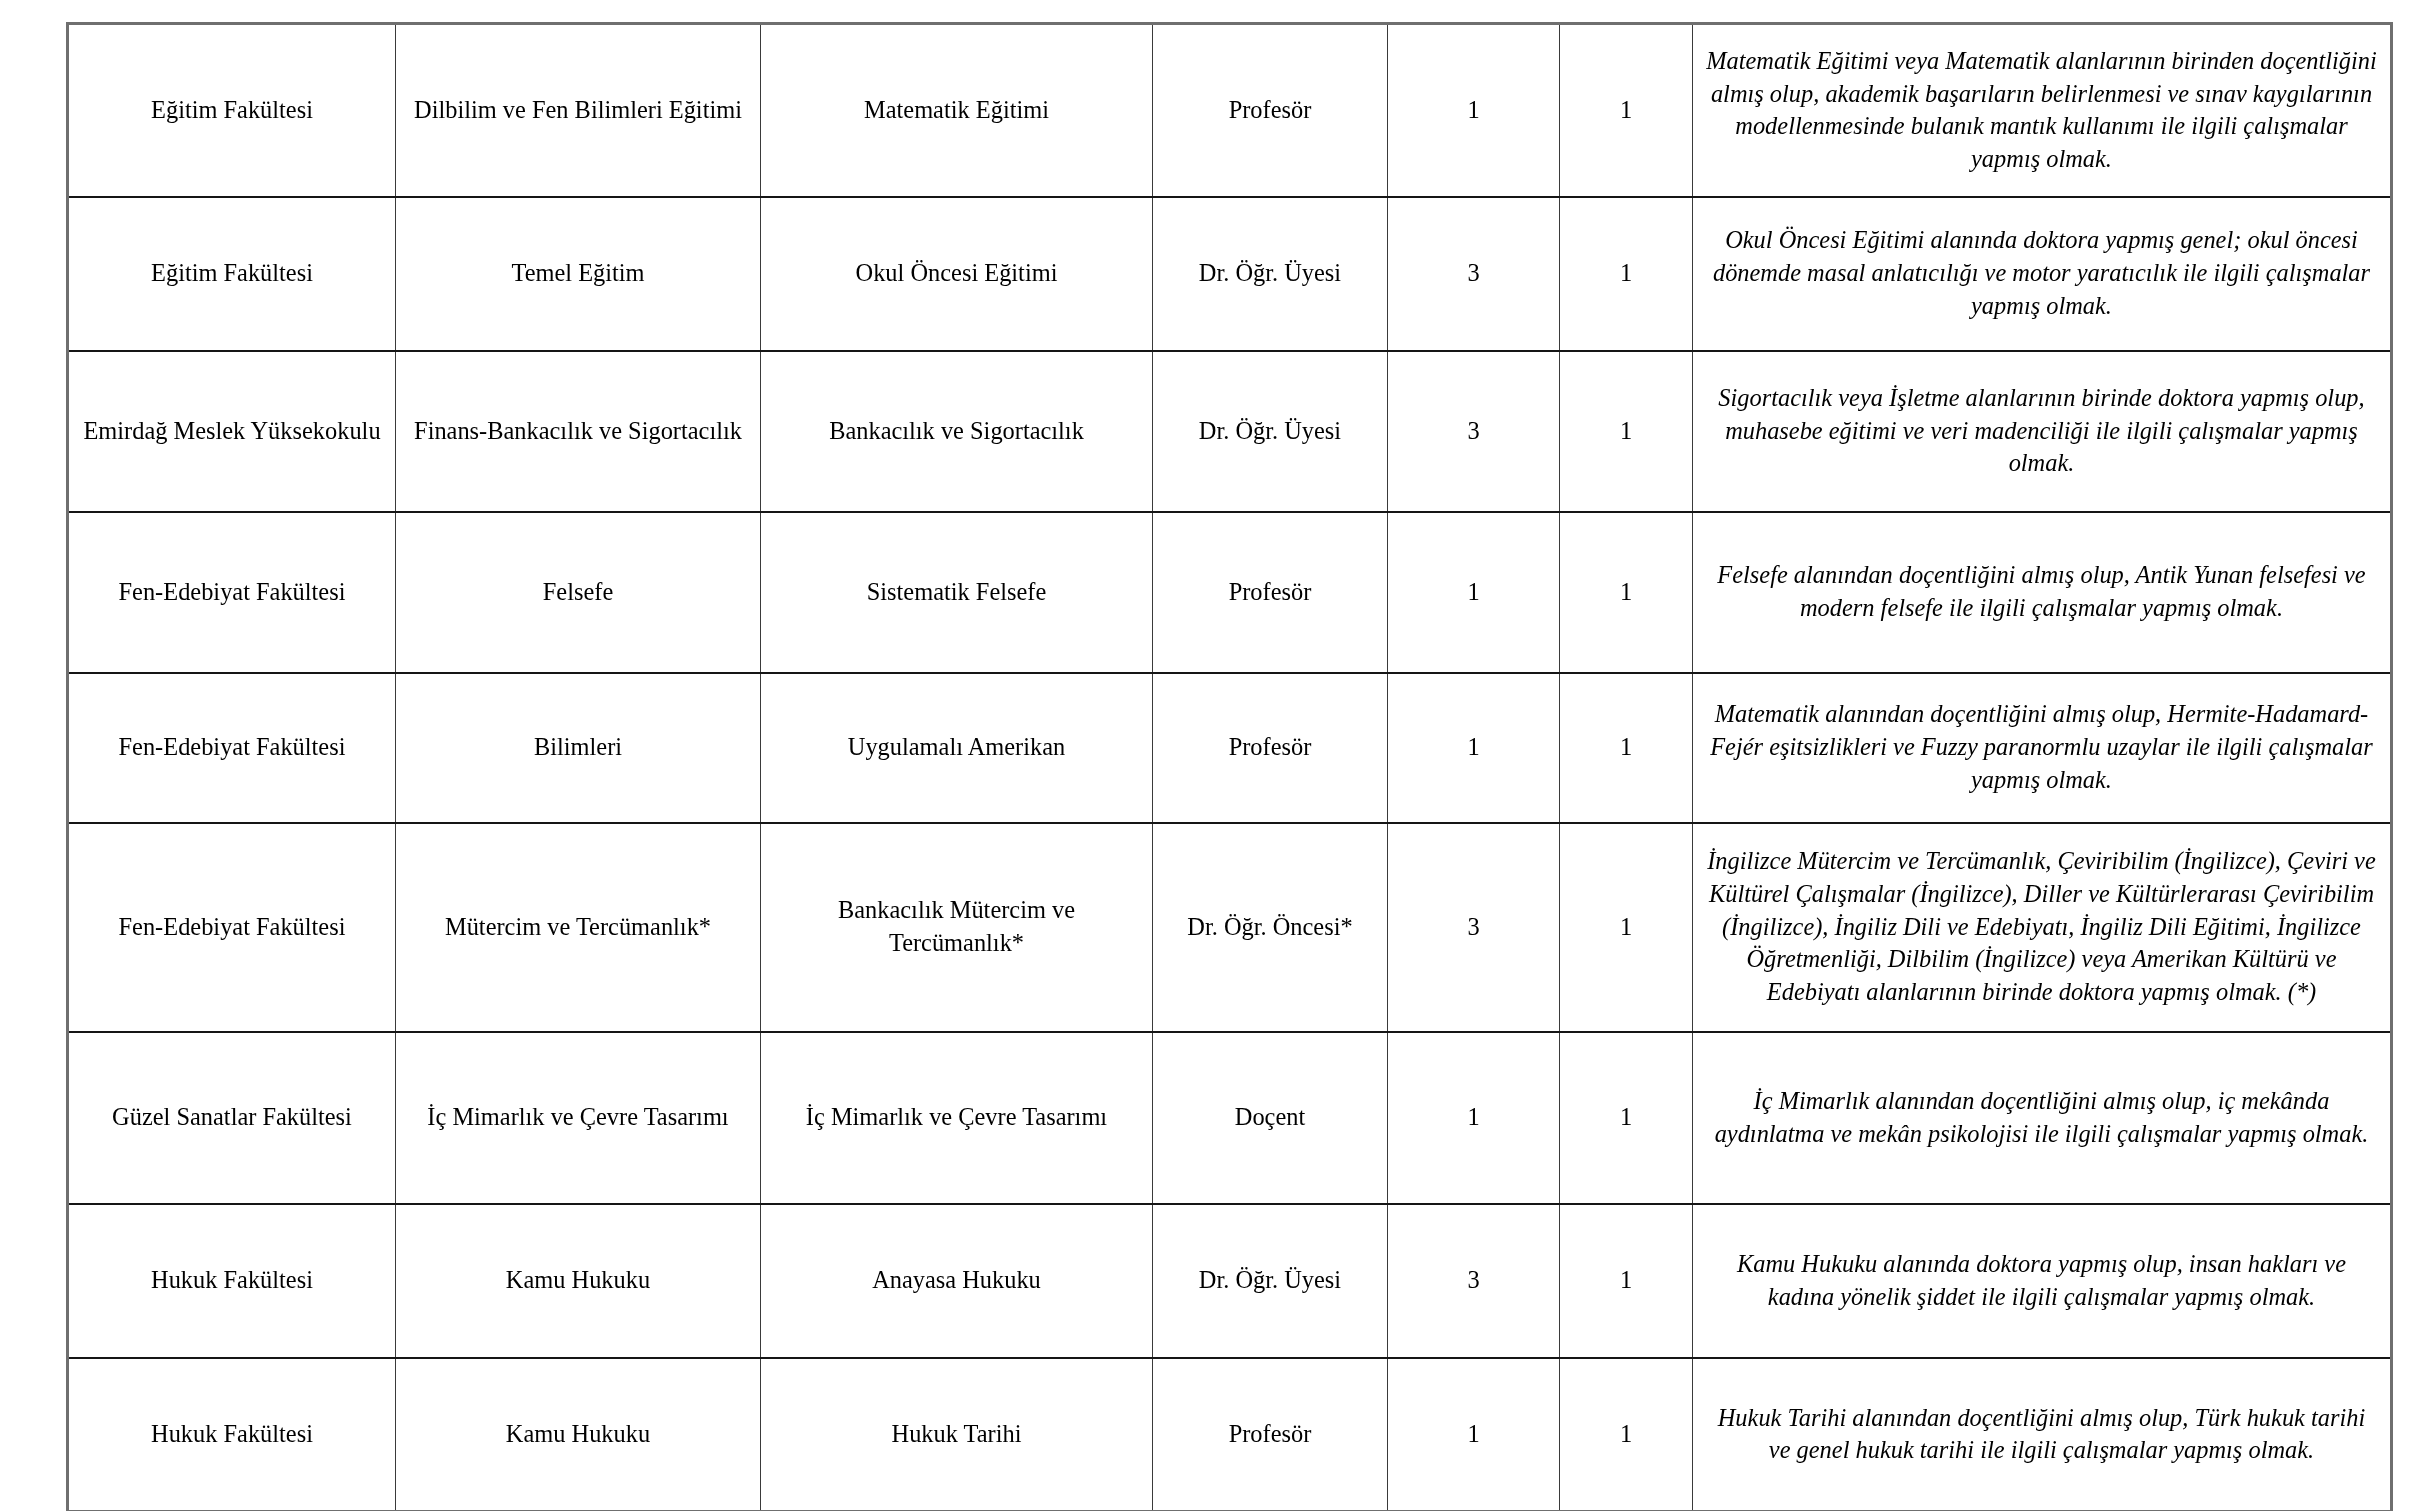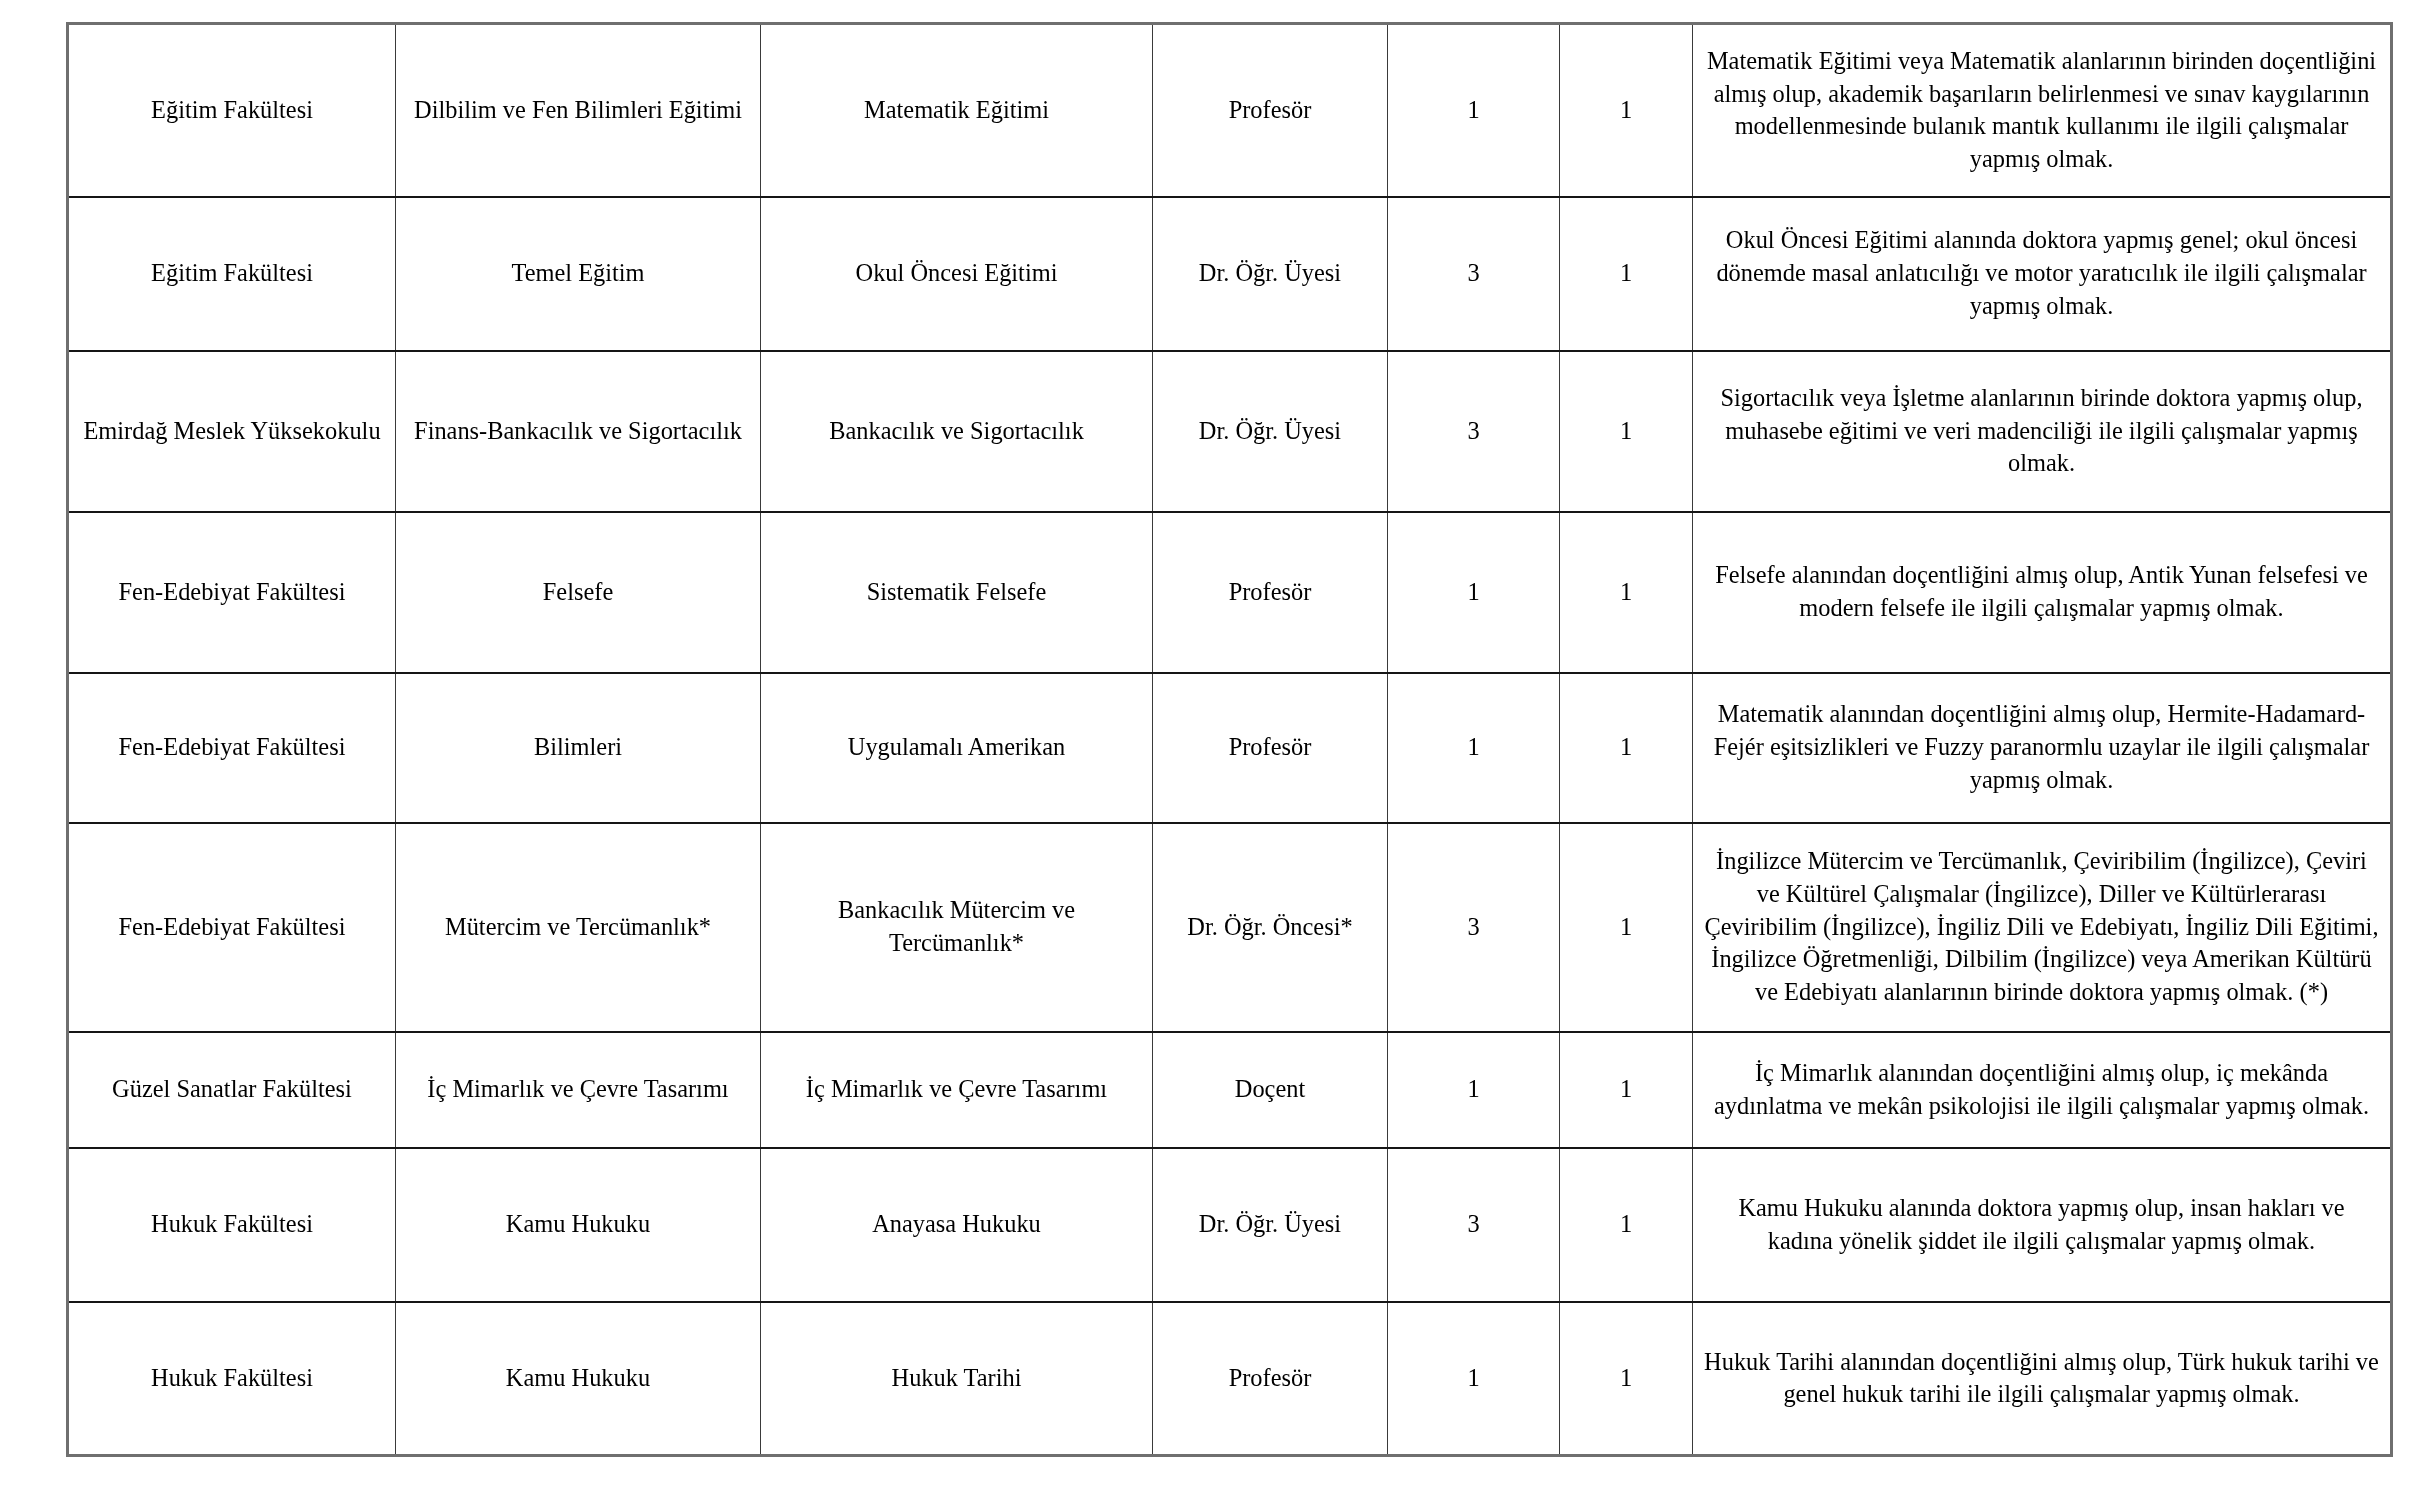--- a/index.html
+++ b/index.html
@@ -30,24 +30,24 @@
     padding:4.7px 11px;
     overflow:hidden;
   }
   
   tbody tr:nth-child(1){height:173px;}
   tbody tr:nth-child(2){height:154px;}
   tbody tr:nth-child(3){height:161px;}
   tbody tr:nth-child(4){height:161px;}
   tbody tr:nth-child(5){height:150px;}
   tbody tr:nth-child(6){height:209px;}
-  tbody tr:nth-child(7){height:116px;}
+  tbody tr:nth-child(7){height:172px;}
   tbody tr:nth-child(8){height:154px;}
   tbody tr:nth-child(9){height:154px;}
-  td.cell-requirements{padding:3.1px 14px;}
+  td.cell-requirements{padding:3.1px 14px;font-style:italic;}
 </style>
 </head>
 <body>
 
 <div class="page">
   <table class="positions">
     <colgroup>
       <col style="width:328px">
       <col style="width:365px">
       <col style="width:392px">

